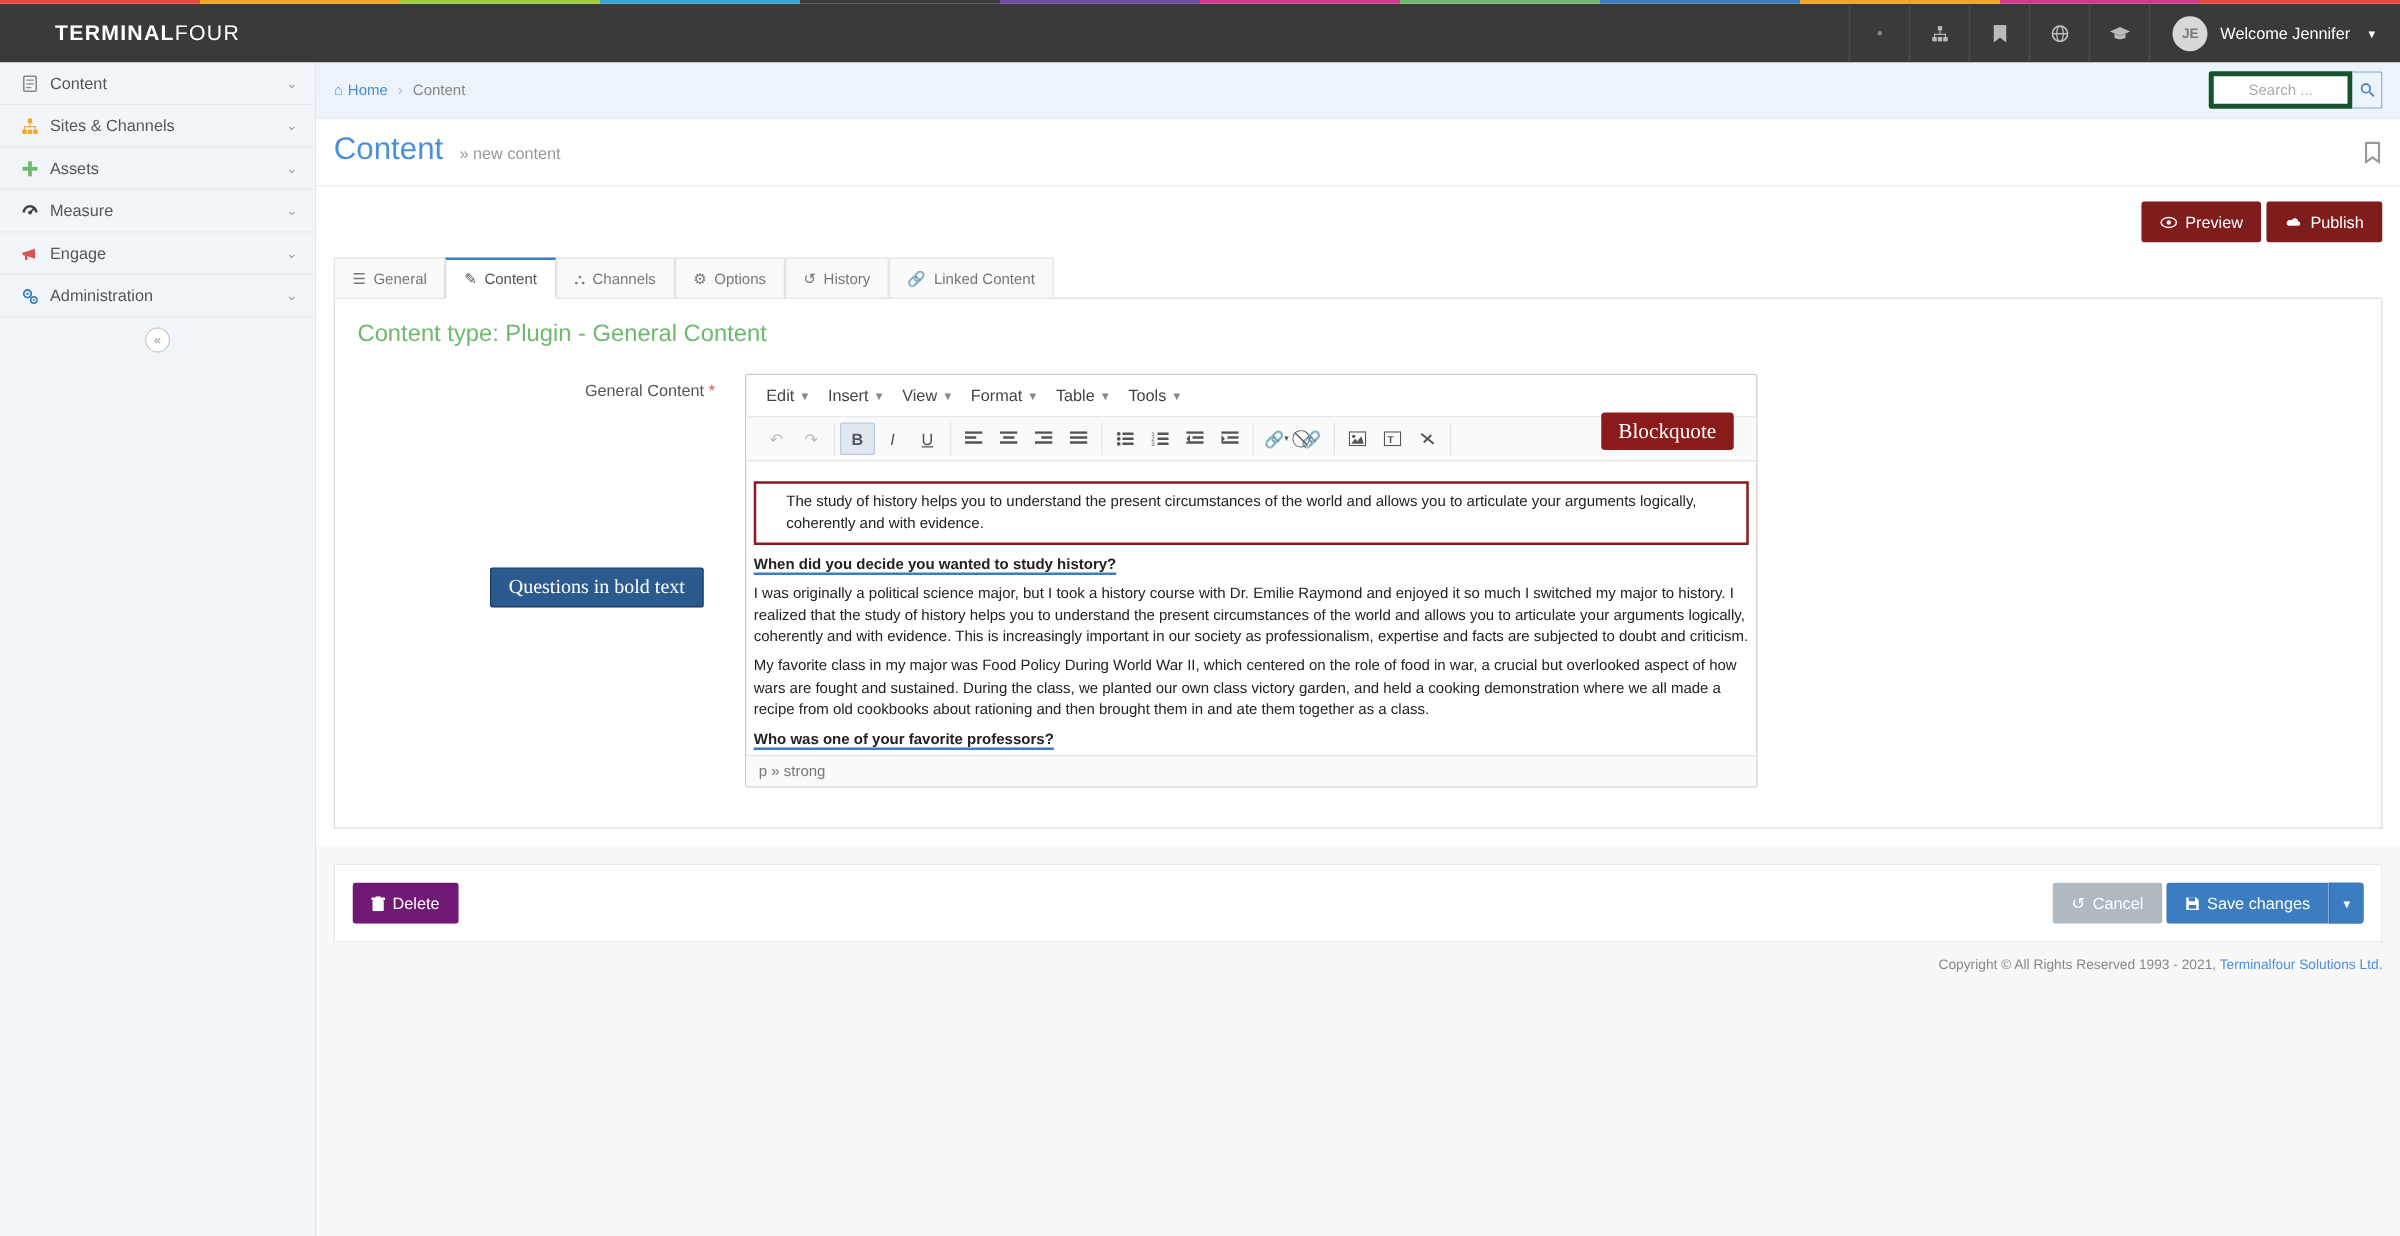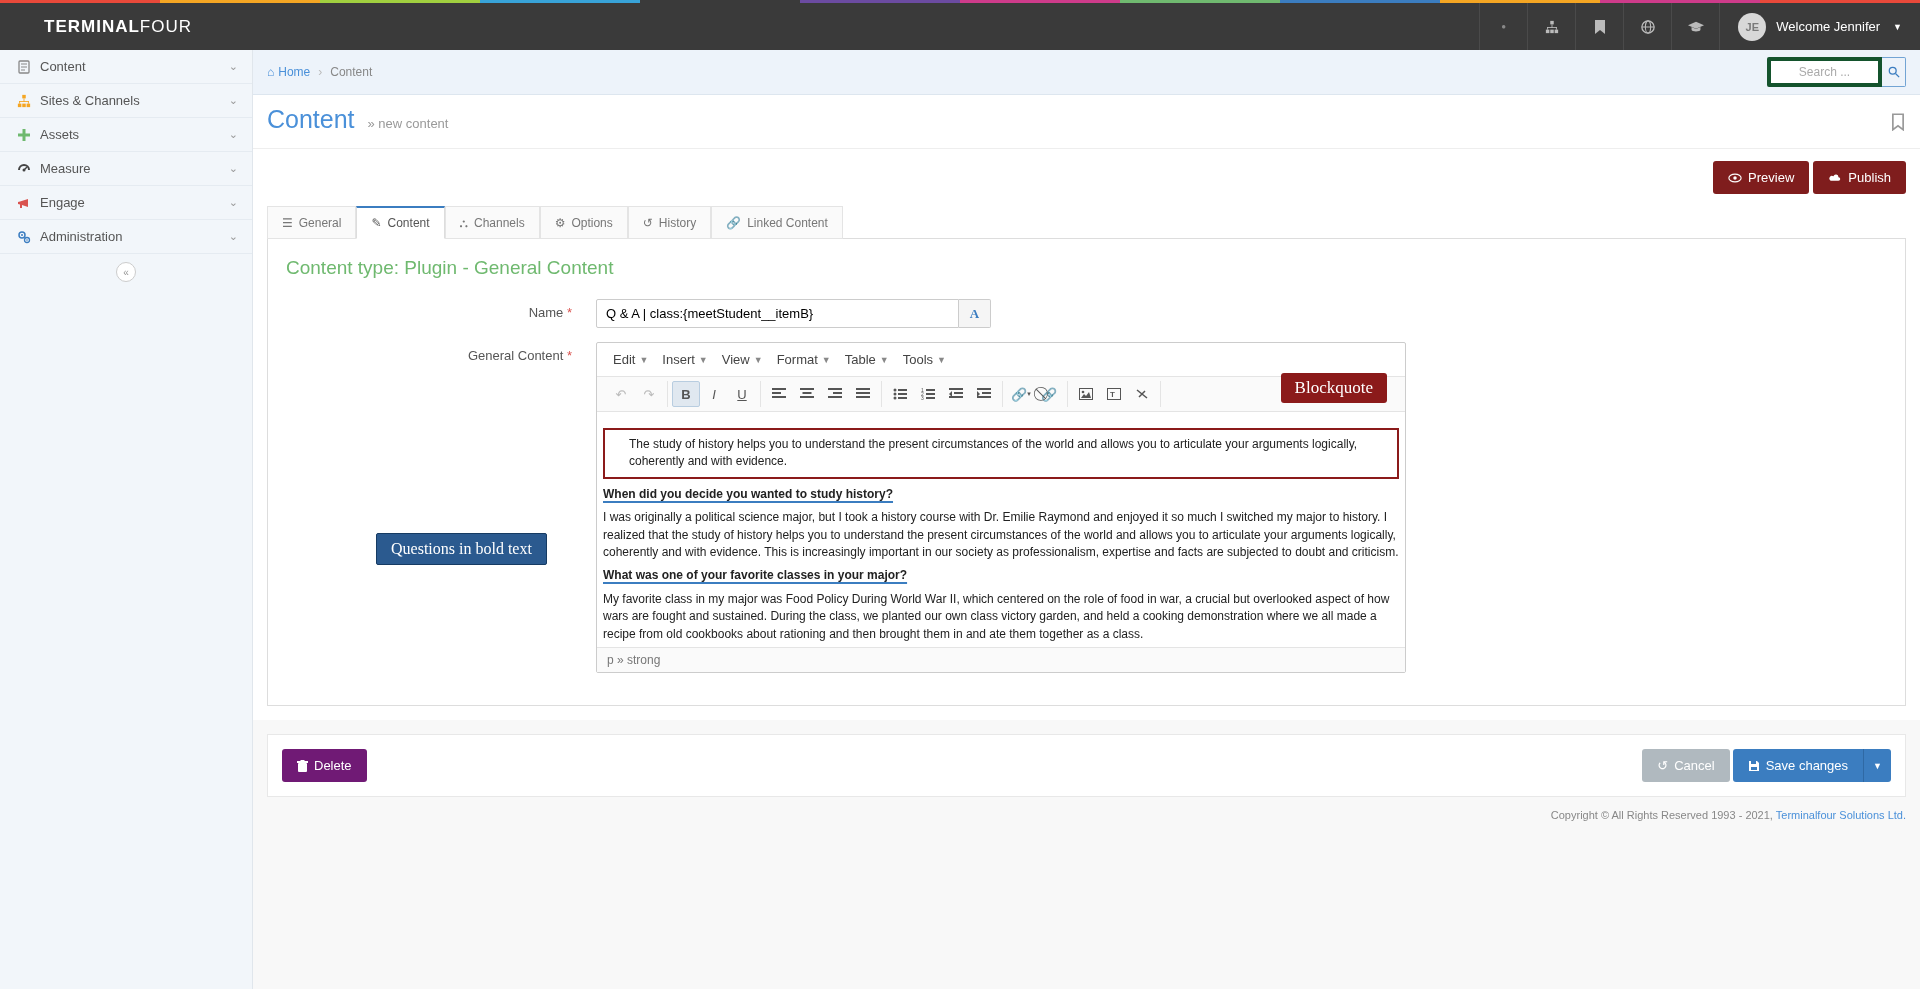--- a/index.html
+++ b/index.html
@@ -311,31 +311,20 @@
           </div>
         <div class="tab">
             <span>🔗</span>
             <span>Linked Content</span>
           </div>
       </div>
 
       <div class="tab-body">
         <div class="ctype-head">Content type: Plugin - General Content</div>
 
-        <div class="form-row">
-          <div class="label"><span>Name</span> <span class="req">*</span></div>
-          <div class="field">
-            <div class="name-input-wrap">
-              <input type="text" value="Q &amp; A | class:{meetStudent__itemB}" style="">
-              <div class="addon">
-                  <span>A</span>
-                </div>
-            </div>
-          </div>
-        </div>
 
         <div class="form-row" style="position:relative;">
           <div class="label"><span>General Content</span> <span class="req">*</span></div>
           <div class="field">
             <div class="editor">
               <div class="editor-menus">
                 <div class="m">
                     <span>Edit</span>
                     <span class="caret">▼</span>
                   </div>
@@ -469,29 +458,28 @@
                         <path d="M2 2l10 8M4 9l6-6" stroke="#555" stroke-width="1.5" fill="none"></path>
                       </svg>
                     </div>
                 </div>
               </div>
               <div class="blockquote-badge">Blockquote</div>
               <div class="editor-canvas">
                 <div class="blockquote-hl">The study of history helps you to understand the present circumstances of the world and allows you to articulate your arguments logically, coherently and with evidence.</div>
                 <p><span class="q-bold">When did you decide you wanted to study history?</span></p>
                 <p>I was originally a political science major, but I took a history course with Dr. Emilie Raymond and enjoyed it so much I switched my major to history. I realized that the study of history helps you to understand the present circumstances of the world and allows you to articulate your arguments logically, coherently and with evidence. This is increasingly important in our society as professionalism, expertise and facts are subjected to doubt and criticism.</p>
-                <p><span class="q-bold">What was one of your favorite classes in your major?</span></p>
                 <p>My favorite class in my major was Food Policy During World War II, which centered on the role of food in war, a crucial but overlooked aspect of how wars are fought and sustained. During the class, we planted our own class victory garden, and held a cooking demonstration where we all made a recipe from old cookbooks about rationing and then brought them in and ate them together as a class.</p>
                 <p><span class="q-bold">Who was one of your favorite professors?</span></p>
 
               </div>
               <div class="editor-status">p » strong</div>
             </div>
           </div>
-          <div class="callout" style="left:90px; top:155px;margin-top:36px;">Questions in bold text</div>
+          <div class="callout" style="left:106px; top:155px;">Questions in bold text</div>
         </div>
       </div>
     </div>
 
     <div class="bottom-bar">
       <div class="btn btn-red">
         <svg width="11" height="12" viewBox="0 0 11 12" fill="#fff">
             <rect x="1" y="3" width="9" height="9" rx="1"></rect>
             <rect x="0" y="1" width="11" height="2"></rect>
             <rect x="3.5" y="0" width="4" height="1.5"></rect>

